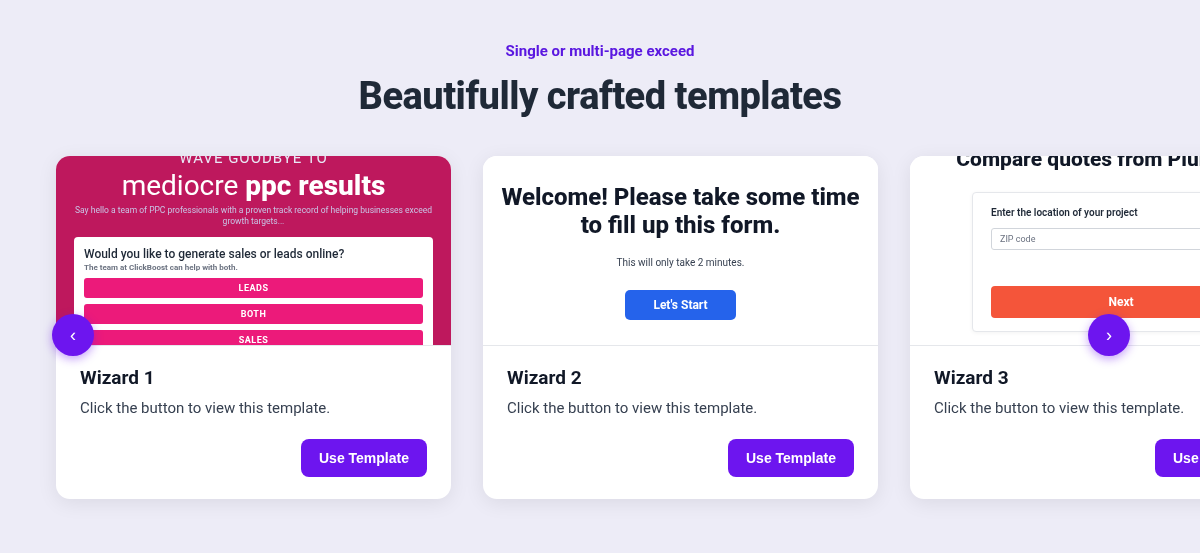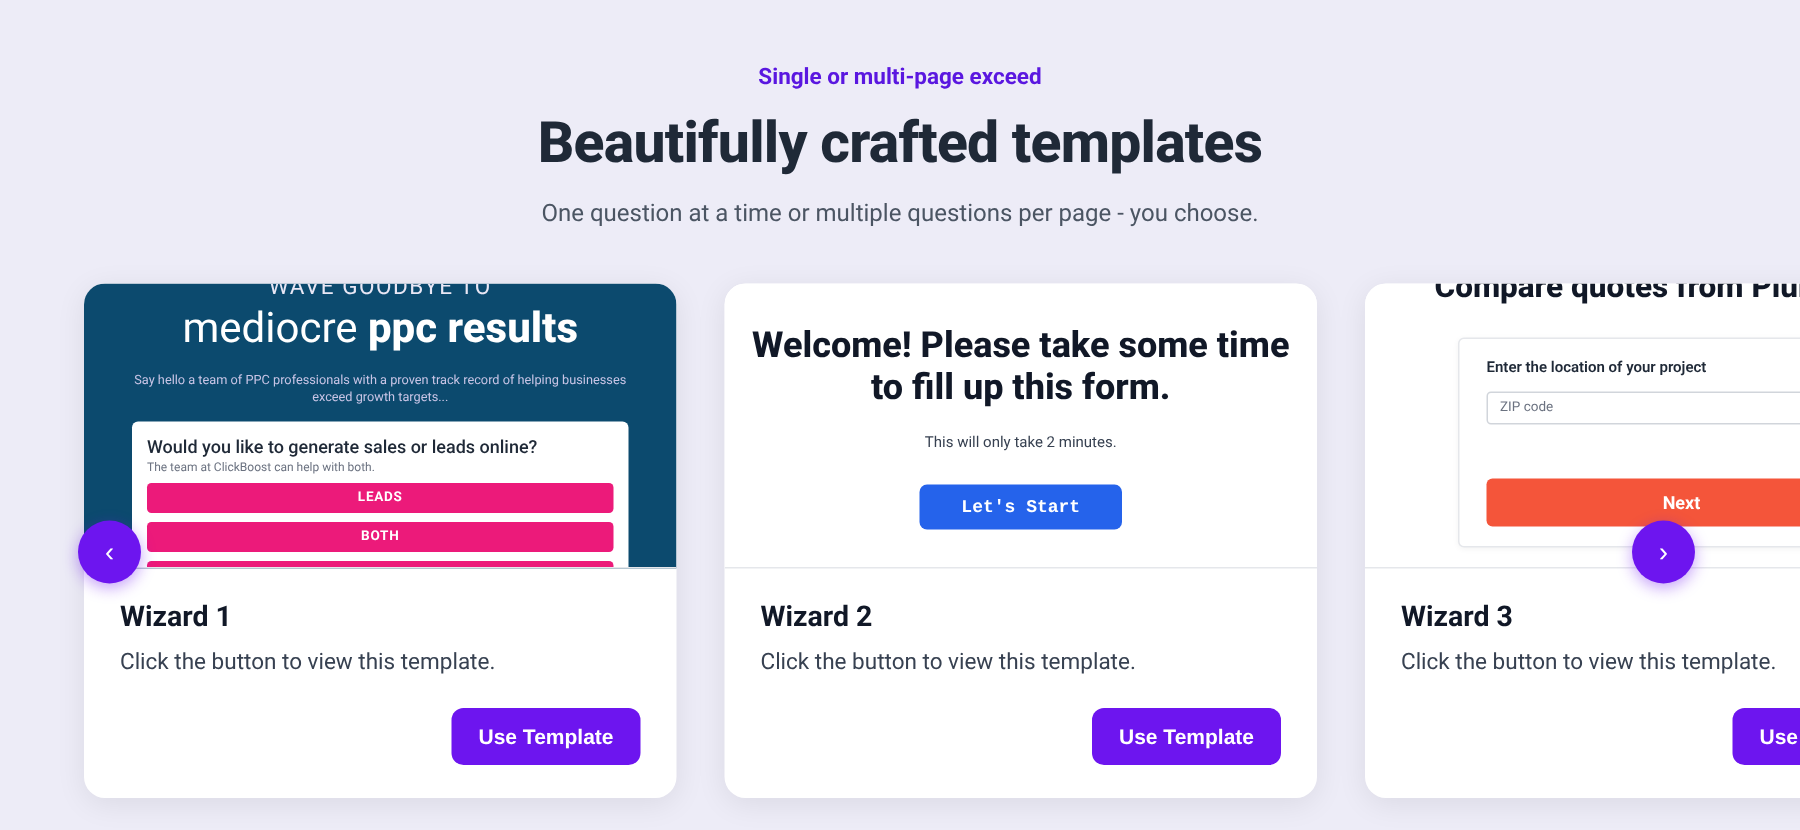--- a/index.html
+++ b/index.html
@@ -57,48 +57,48 @@
     font-weight: 700;
     font-size: 14px;
     padding: 11px 18px;
     border: none;
     border-radius: 8px;
     cursor: pointer;
   }
 
   
   .p1 {
-    background: #0c4a6e;
-    color: #fff;
-    text-align: center;
-    padding: 0 26px;
+    background: #be185d;
+    color: #fff;
+    text-align: center;
+    padding: 0 12px;
     position: relative;
   }
   .p1 .h1 {
     font-weight: 400;
     text-transform: uppercase;
     letter-spacing: 1px;
     font-size: 15px;
     line-height: 1.1;
     margin-top: -6px;
     color: #e9e7f5;
   }
   .p1 .h2 { font-weight: 400; font-size: 28px; margin-top: 2px; }
   .p1 .h2 b { font-weight: 800; }
-  .p1 .sub { font-size: 8.5px; color: #c9c5e6; margin-top: 14px; line-height: 1.3; }
+  .p1 .sub { font-size: 8.5px; color: #c9c5e6; margin-top: 3px; line-height: 1.3; }
   .p1 .panel {
     background: #fff;
     color: #1f2937;
     border-radius: 4px;
     margin: 10px 6px 0;
     padding: 10px 10px 8px;
     text-align: left;
   }
   .p1 .panel .q { font-size: 12px; font-weight: 500; }
-  .p1 .panel .qs { font-size: 8px; color: #6b7280; margin-top: 2px; }
+  .p1 .panel .qs { font-size: 8px; color: #6b7280; margin-top: 2px; font-weight: bold; }
   .p1 .opt {
     background: #ec1a7a;
     color: #fff;
     font-size: 9px;
     font-weight: 700;
     text-align: center;
     padding: 5px 0;
     border-radius: 3px;
     margin-top: 6px;
     letter-spacing: 0.5px;
@@ -116,21 +116,20 @@
   .p2 .sm { font-size: 10px; color: #374151; margin-top: 18px; }
   .p2 .start {
     display: inline-block;
     margin-top: 22px;
     background: #2563eb;
     color: #fff;
     font-size: 12px;
     font-weight: 700;
     padding: 8px 28px;
     border-radius: 5px;
-    font-family: Liberation Mono, monospace;
   }
 
   
   .p3 { background: #fff; position: relative; }
   .p3 .hdr {
     font-size: 21px;
     font-weight: 800;
     text-align: center;
     color: #111827;
     line-height: 1.05;
@@ -187,21 +186,20 @@
   }
   .nav-prev { left: 52px; }
   .nav-next { right: 70px; }
 </style>
 </head>
 <body>
 
 <div class="header">
   <div class="eyebrow">Single or multi-page exceed</div>
   <h1 class="title">Beautifully crafted templates</h1>
-  <p class="subtitle">One question at a time or multiple questions per page - you choose.</p>
 </div>
 
 <div class="carousel">
 
   <button class="nav-btn nav-prev">
     <span>‹</span>
   </button>
   <button class="nav-btn nav-next">
     <span>›</span>
   </button>

